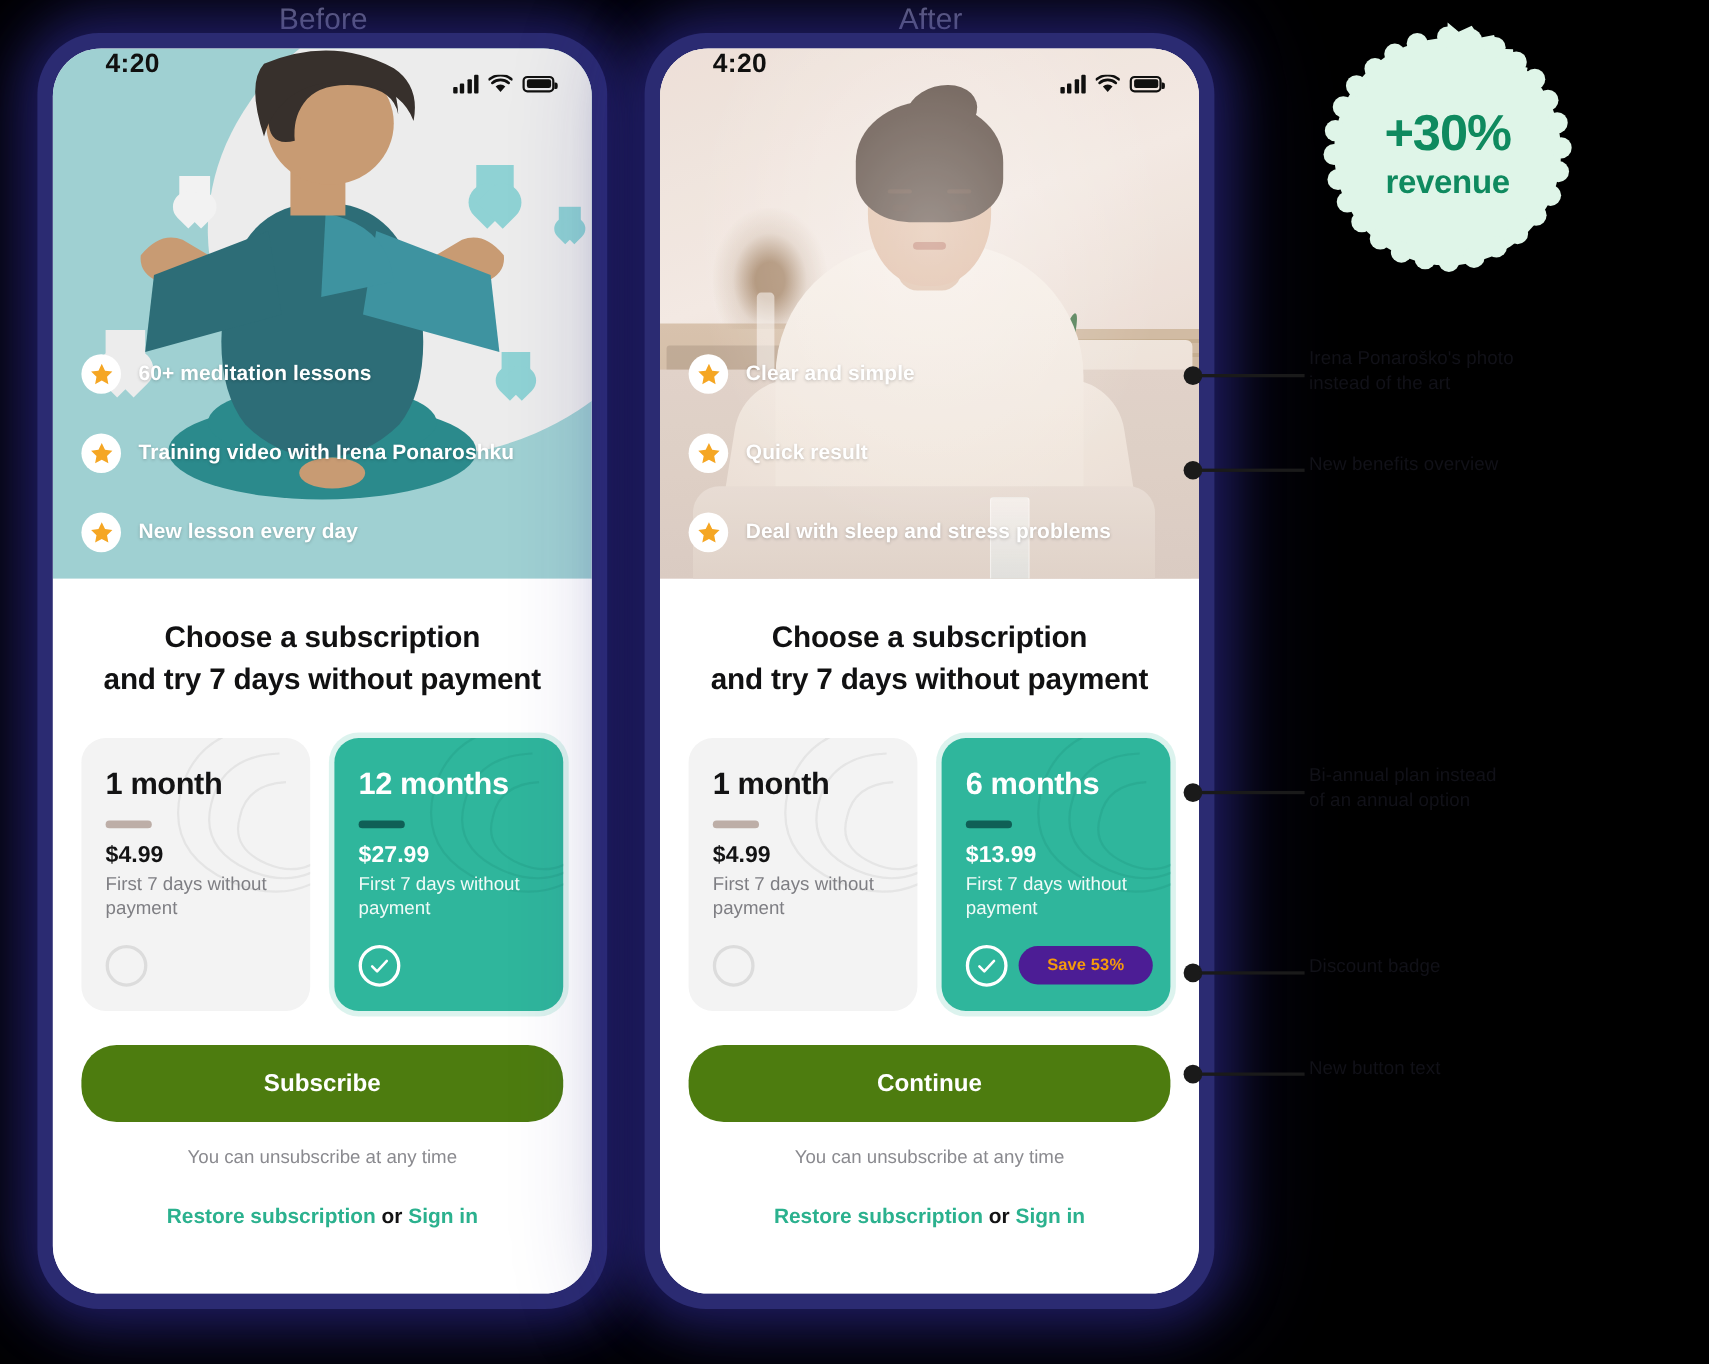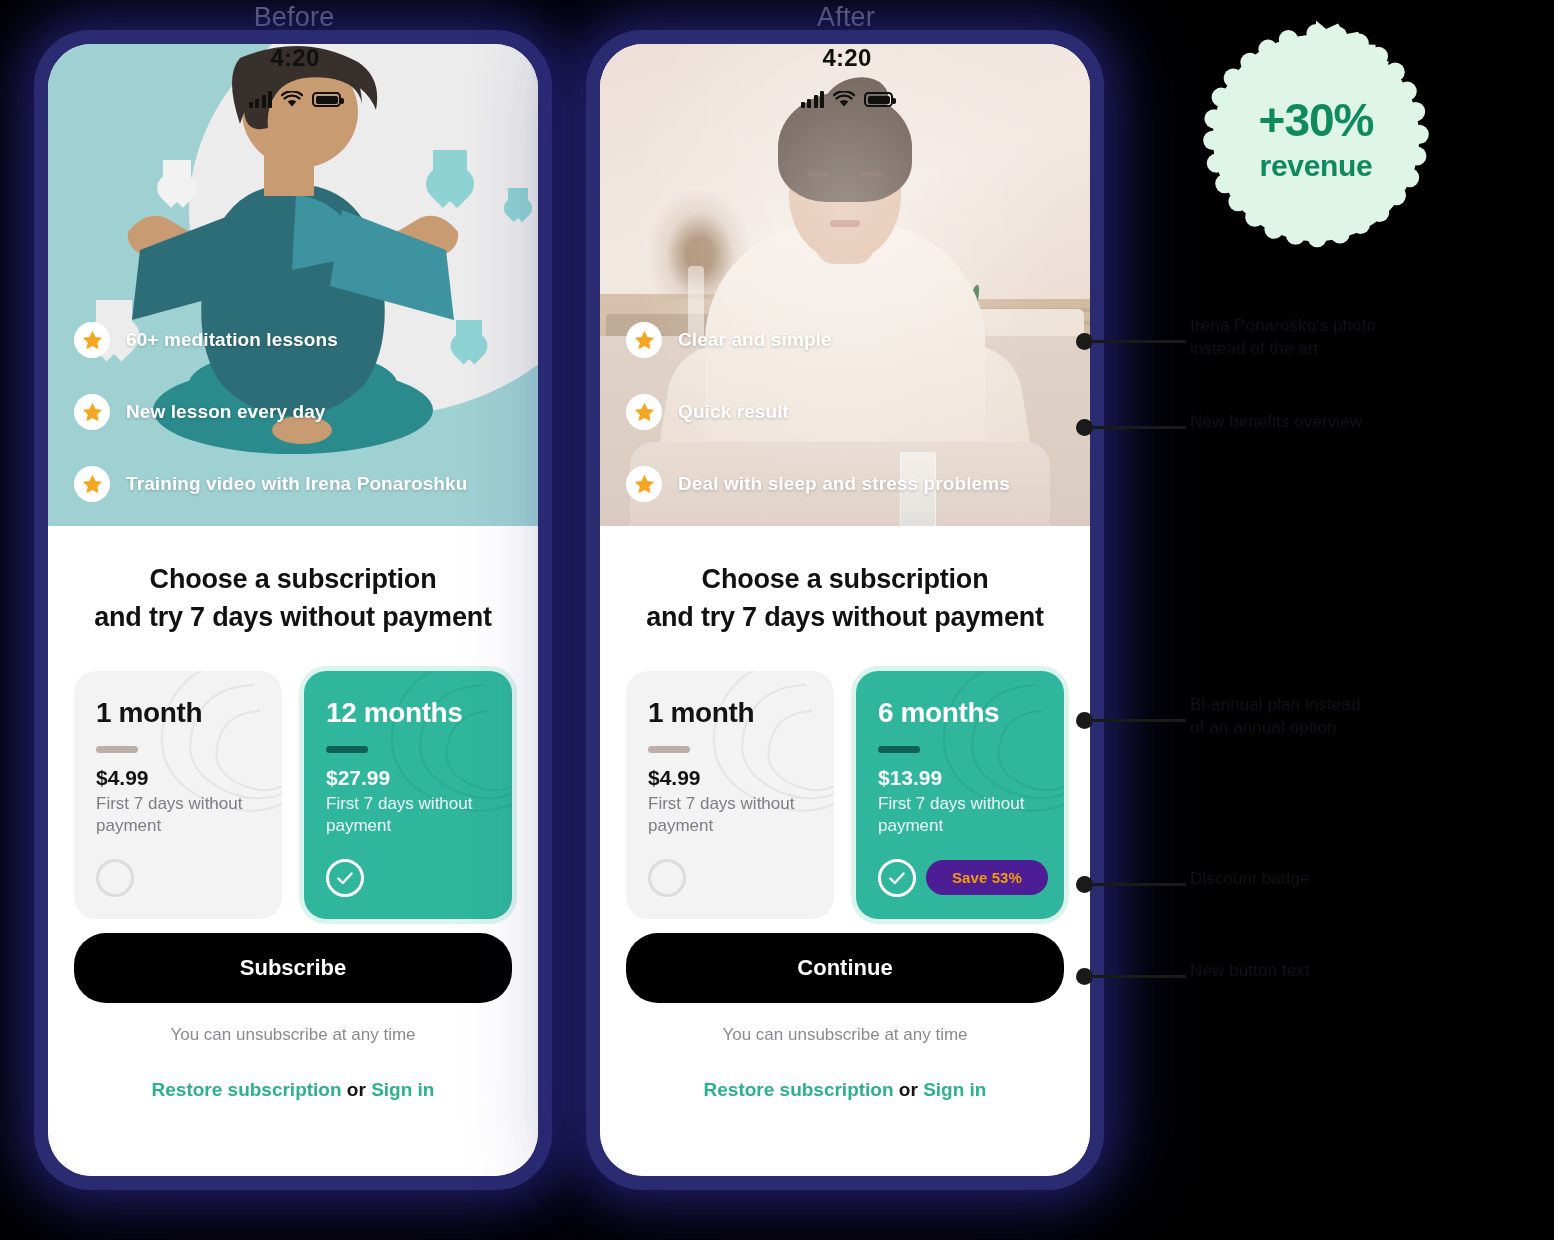--- a/index.html
+++ b/index.html
@@ -35,23 +35,23 @@
     display: flex; flex-direction: column;
   }
 
   
   .hero { position: relative; height: 482px; flex: none; overflow: hidden; }
   .hero-before { background: #9fd0d2; }
   .hero-after  { background: #e6d9d2; }
 
   
   .status {
-    position: absolute; top: 0; left: 0; right: 0; height: 64px;
-    display: flex; align-items: center; justify-content: space-between;
-    padding: 0 34px 0 38px; z-index: 5; flex-direction: column;
+    position: absolute; top: 0; left: 10px; right: 0; height: 64px;
+    display: flex; justify-content: space-between;
+    padding: 0 34px 0 38px; z-index: 5;
   }
   .clock { font-size: 24px; font-weight: 700; color: #10100f; letter-spacing: .3px; }
   .status-icons { display: flex; align-items: center; gap: 9px; }
   .bars { display: flex; align-items: flex-end; gap: 2.5px; height: 17px; }
   .bars i { display: block; width: 4px; background: #10100f; border-radius: 1px; }
   .bars i:nth-child(1){height:6px}.bars i:nth-child(2){height:9px}
   .bars i:nth-child(3){height:13px}.bars i:nth-child(4){height:17px}
   .batt {
     width: 29px; height: 15px; border: 2px solid #10100f; border-radius: 4.5px;
     position: relative; padding: 1.5px;
@@ -172,22 +172,22 @@
     width: 38px; height: 38px; border-radius:50%; border: 3px solid #ffffff; flex:none;
     display:flex; align-items:center; justify-content:center;
   }
   .radio-checked svg { width: 20px; height: 20px; display:block; }
   .save-badge {
     background:#4c1d95; color:#f59a0b; font-size: 15px; font-weight:700;
     border-radius: 22px; padding: 9px 26px; letter-spacing:.1px; white-space:nowrap;
   }
 
   .cta {
-    display:block; width:100%; margin-top: 14px; border:none;
-    background:#000000; color:#ffffff; font-size: 22px; font-weight:700;
+    display:block; width:100%; margin-top: 31px; border:none;
+    background:#4d7c0f; color:#ffffff; font-size: 22px; font-weight:700;
     border-radius: 32px; padding: 22px 0; cursor:pointer;
     font-family:"Liberation Sans", sans-serif;
   }
   .unsub { text-align:center; font-size: 17px; color:#8a8a8f; margin-top: 22px; }
   .links { text-align:center; font-size: 19px; font-weight:700; color:#131314; margin-top: 34px; }
   .links a { color:#2bb18e; text-decoration:none; cursor:pointer; }
   .links .or { color:#131314; font-weight:700; }
 
   
   #revenue-badge {
@@ -277,29 +277,29 @@
                 </svg>
             </div>
             <div class="benefit-text">60+ meditation lessons</div>
           </div>
           <div class="benefit">
             <div class="star-badge">
               <svg viewBox="0 0 24 24">
                   <path d="M12 1.8 l3.1 6.5 7 .9 -5.1 4.9 1.3 7 -6.3 -3.4 -6.3 3.4 1.3 -7 -5.1 -4.9 7 -.9z" fill="#f5a623"></path>
                 </svg>
             </div>
-            <div class="benefit-text">New lesson every day</div>
+            <div class="benefit-text">Training video with Irena Ponaroshku</div>
           </div>
           <div class="benefit">
             <div class="star-badge">
               <svg viewBox="0 0 24 24">
                   <path d="M12 1.8 l3.1 6.5 7 .9 -5.1 4.9 1.3 7 -6.3 -3.4 -6.3 3.4 1.3 -7 -5.1 -4.9 7 -.9z" fill="#f5a623"></path>
                 </svg>
             </div>
-            <div class="benefit-text">Training video with Irena Ponaroshku</div>
+            <div class="benefit-text">New lesson every day</div>
           </div>
         </div>
       </div>
 
       <div class="sheet">
         <div class="sheet-title">
           <span>Choose a subscription</span><br>
           <span>and try 7 days without payment</span>
         </div>
 

